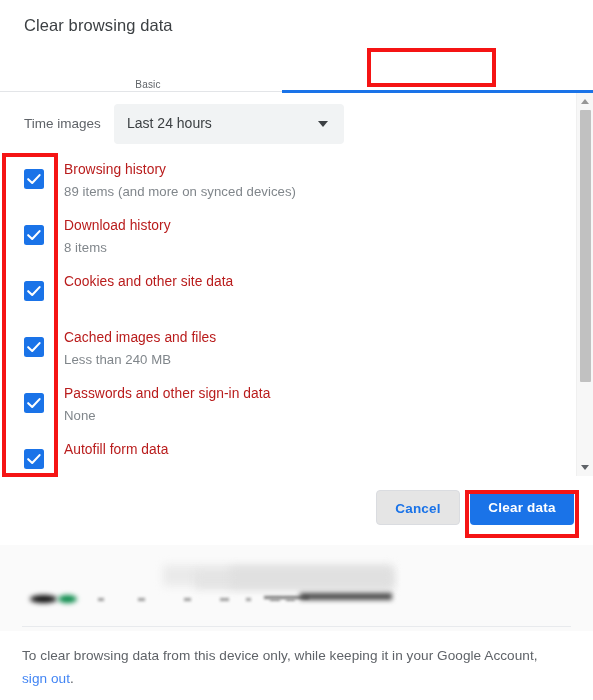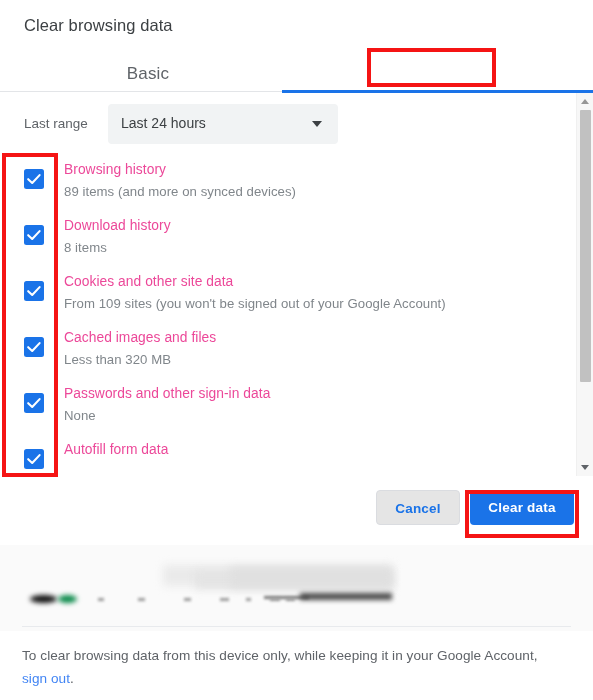--- a/index.html
+++ b/index.html
@@ -46,25 +46,25 @@
   
   .tabs {
     position: absolute;
     left: 0; top: 47px;
     width: 593px;
     height: 45px;
     background: #ffffff;
   }
   .tab {
     position: absolute;
-    top: 4px;
+    top: 15px;
     height: 45px;
     line-height: 45px;
     text-align: center;
-    font-size: 17px;
+    font-size: 10px;
     letter-spacing: 0.2px;
     cursor: pointer;
     user-select: none;
   }
   .tab-basic {
     left: 0;
     width: 296px;
     color: #5f6368;
   }
   .tab-advanced {
@@ -111,21 +111,21 @@
   .timerange-label {
     position: absolute;
     left: 24px;
     top: 12px;
     font-size: 13.5px;
     color: #5f6368;
     white-space: nowrap;
   }
   .timerange-select {
     position: absolute;
-    left: 108px;
+    left: 114px;
     top: 0;
     width: 230px;
     height: 40px;
     background: #f1f3f4;
     border-radius: 4px;
     cursor: pointer;
   }
   .timerange-value {
     position: absolute;
     left: 13px;
@@ -165,21 +165,21 @@
     border-radius: 2.5px;
     background: #1a73e8;
     box-sizing: border-box;
   }
   .checkbox svg { display: block; }
   .option-label {
     position: absolute;
     left: 64px;
     top: 3px;
     font-size: 13.8px;
-    color: #ec4899;
+    color: #b91c1c;
     white-space: nowrap;
     letter-spacing: 0.05px;
   }
   .option-sub {
     position: absolute;
     left: 64px;
     top: 25px;
     font-size: 13.2px;
     color: #80868b;
     white-space: nowrap;
@@ -337,21 +337,21 @@
 
   <div class="tabs">
     <div class="tab tab-basic">Basic</div>
   </div>
   <div class="tabs-divider"></div>
   <div class="tab-underline"></div>
 
   <div class="scroll-region">
 
     <div class="timerange-row">
-      <div class="timerange-label">Last range</div>
+      <div class="timerange-label">Time images</div>
       <div class="timerange-select">
         <div class="timerange-value">Last 24 hours</div>
         <div class="caret"></div>
       </div>
     </div>
 
     <div class="options">
 
       <div class="option-row">
         <div class="checkbox">
@@ -373,31 +373,30 @@
         <div class="option-sub">8 items</div>
       </div>
 
       <div class="option-row">
         <div class="checkbox">
           <svg width="20" height="20" viewBox="0 0 20 20">
               <path d="M4.2 10.2 L8.2 14 L15.6 6.1" fill="none" stroke="#ffffff" stroke-width="2.1" stroke-linecap="round" stroke-linejoin="round"></path>
             </svg>
         </div>
         <div class="option-label">Cookies and other site data</div>
-        <div class="option-sub">From 109 sites (you won't be signed out of your Google Account)</div>
       </div>
 
       <div class="option-row">
         <div class="checkbox">
           <svg width="20" height="20" viewBox="0 0 20 20">
               <path d="M4.2 10.2 L8.2 14 L15.6 6.1" fill="none" stroke="#ffffff" stroke-width="2.1" stroke-linecap="round" stroke-linejoin="round"></path>
             </svg>
         </div>
         <div class="option-label">Cached images and files</div>
-        <div class="option-sub">Less than 320 MB</div>
+        <div class="option-sub">Less than 240 MB</div>
       </div>
 
       <div class="option-row">
         <div class="checkbox">
           <svg width="20" height="20" viewBox="0 0 20 20">
               <path d="M4.2 10.2 L8.2 14 L15.6 6.1" fill="none" stroke="#ffffff" stroke-width="2.1" stroke-linecap="round" stroke-linejoin="round"></path>
             </svg>
         </div>
         <div class="option-label">Passwords and other sign-in data</div>
         <div class="option-sub">None</div>

